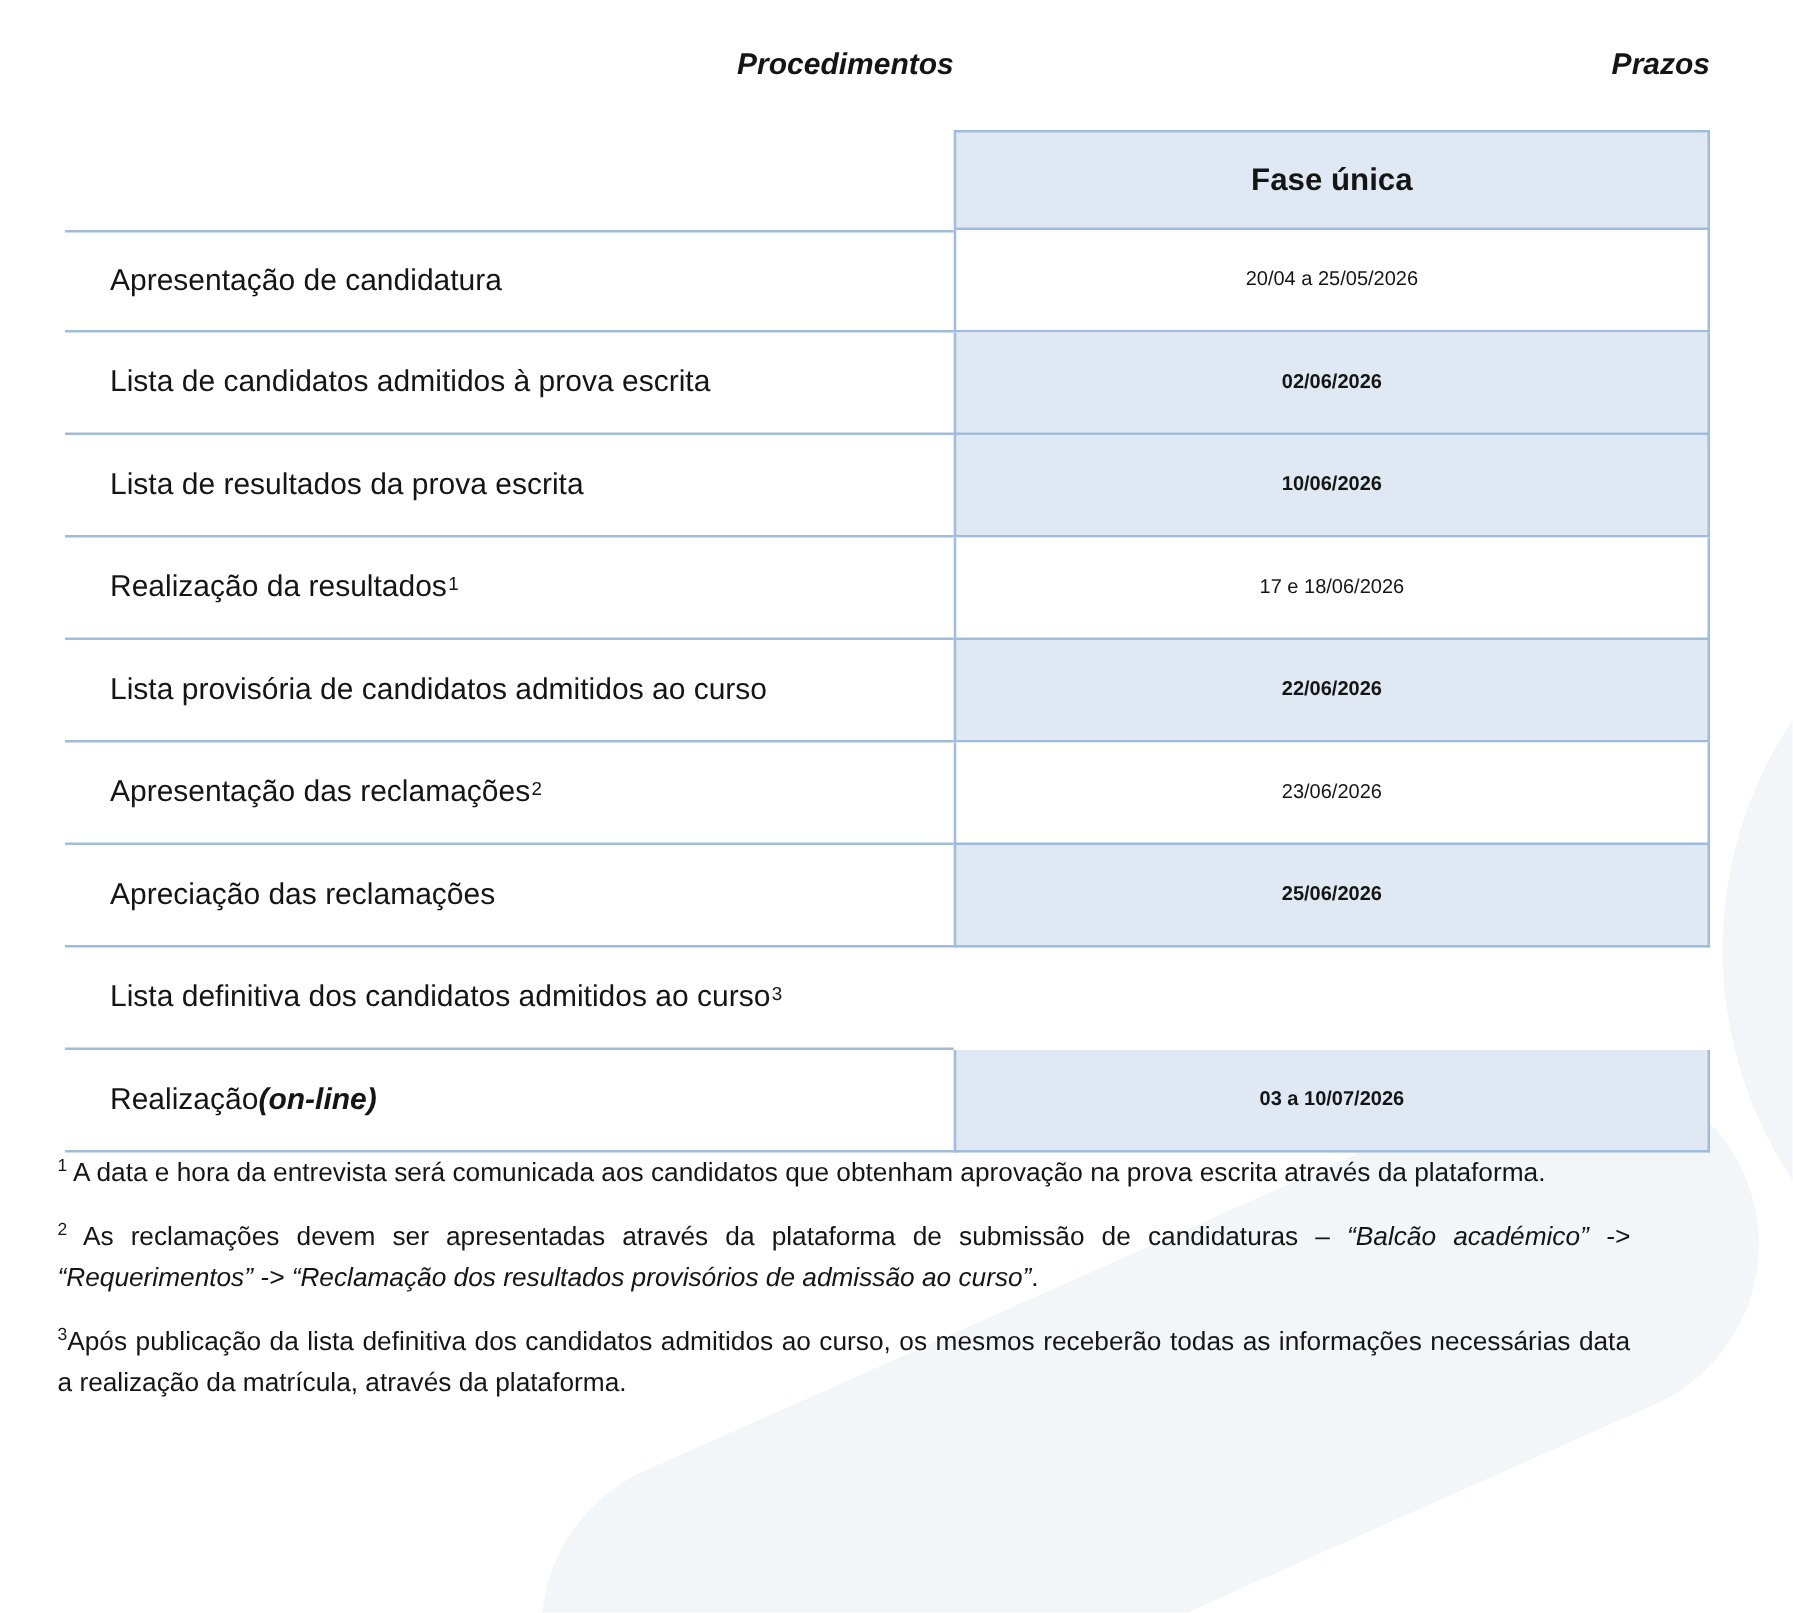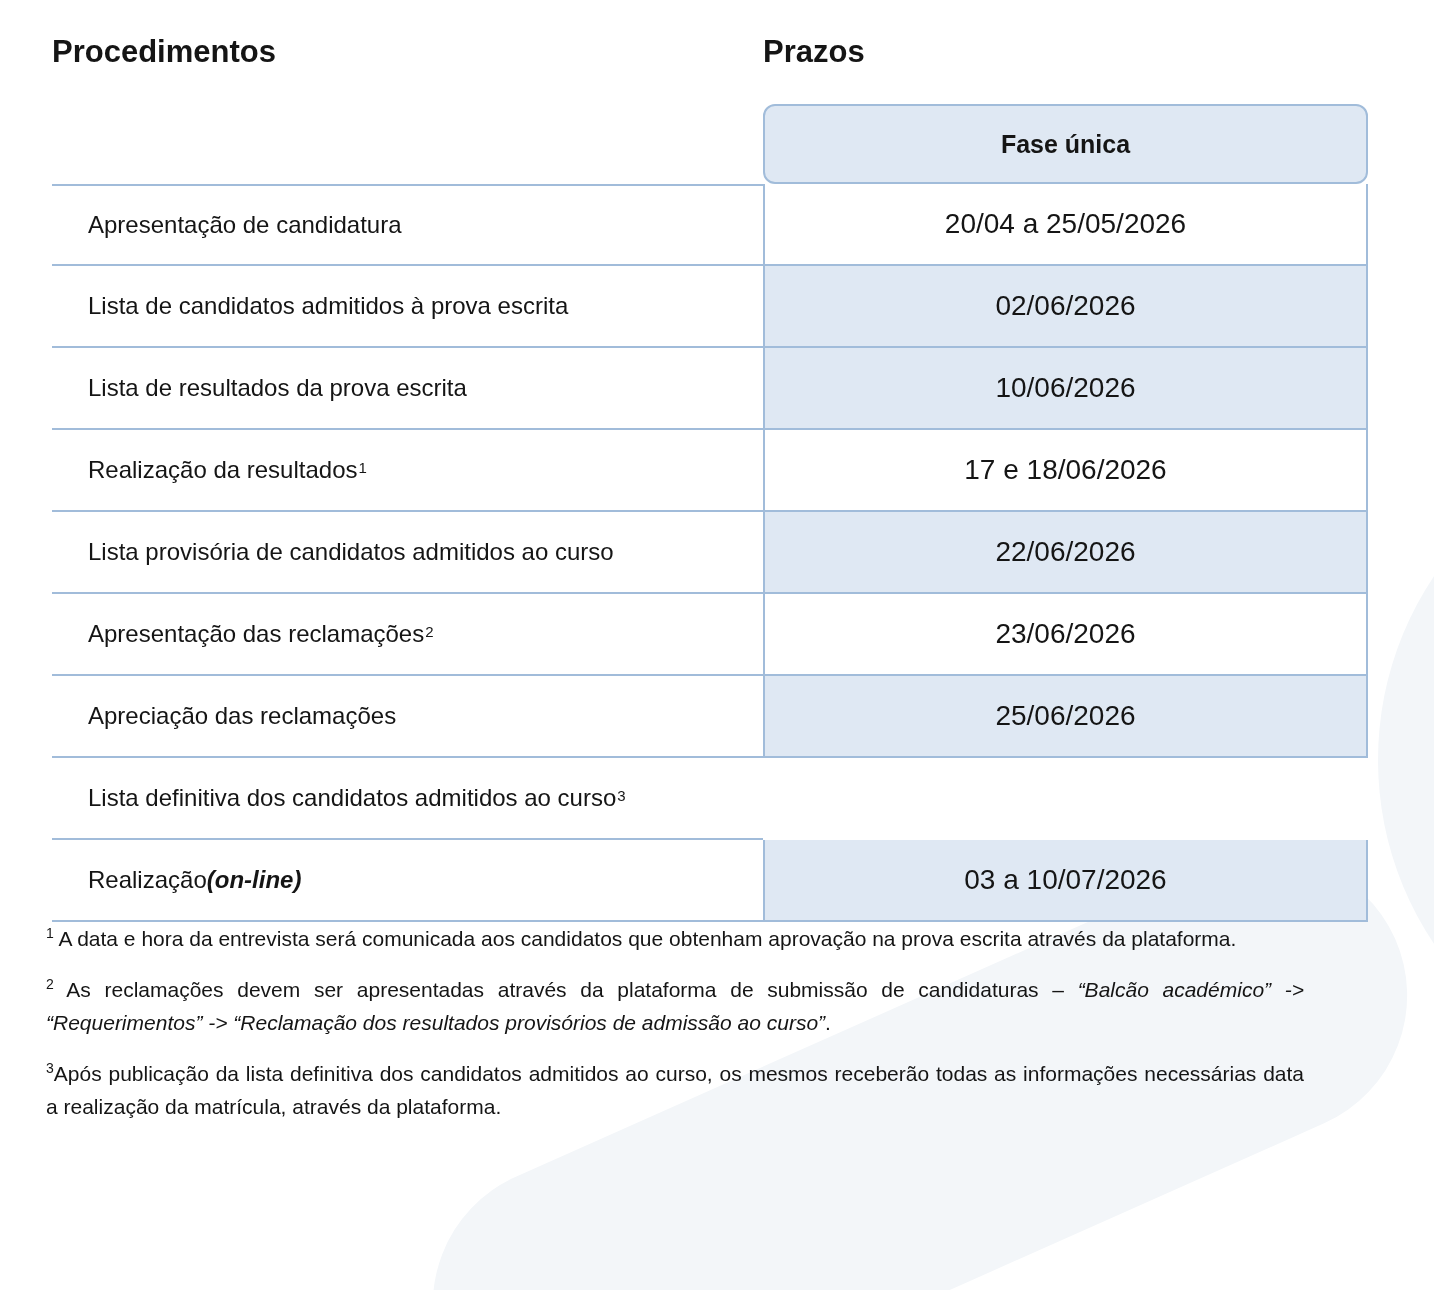--- a/index.html
+++ b/index.html
@@ -24,50 +24,50 @@
   .wm-band  { left: 400px; top: 1010px; width: 1040px; height: 280px; border-radius: 150px;
               transform: rotate(-24deg); }
 
   .content { position: absolute; left: 52px; top: 0; width: 1316px; z-index: 1; }
 
   .col-headers {
     display: grid; grid-template-columns: 711px 605px;
     height: 104px; align-items: center;
   }
   .col-header {
-    font-size: 31px; font-weight: bold; 
-    text-align: left;
+    font-size: 24px; font-weight: bold; font-style: italic;
+    text-align: right;
   }
 
   .trow { display: grid; grid-template-columns: 711px 605px; }
   .trow.header-row { height: 80px; }
   .trow.data-row   { height: 82px; }
 
   .pcell {
     display: flex; align-items: center;
     padding-left: 36px; padding-right: 10px;
     font-size: 24px;
     border-bottom: 2px solid var(--border);
     background: transparent;
   }
   .pcell-empty { border: none; background: transparent; }
   .trow.first .pcell { border-top: 2px solid var(--border); }
 
   .dcell {
     display: flex; align-items: center; justify-content: center;
-    font-size: 28px; text-align: center;
+    font-size: 16px; text-align: center;
     border-left: 2px solid var(--border);
     border-right: 2px solid var(--border);
     border-bottom: 2px solid var(--border);
     background: #ffffff;
   }
-  .dcell.shaded { background: var(--shaded); }
+  .dcell.shaded { background: var(--shaded); font-weight: bold; }
   .dcell.phase {
     border-top: 2px solid var(--border);
-    font-weight: bold; font-size: 25px; border-radius: 12px;
+    font-weight: bold; font-size: 25px;
   }
 
   .pcell sup {
     font-size: 15px; line-height: 0;
     position: relative; top: -2px; margin-left: 1px;
   }
   .bi { font-weight: bold; font-style: italic; }
   .it { font-style: italic; }
 
   .footnotes {

